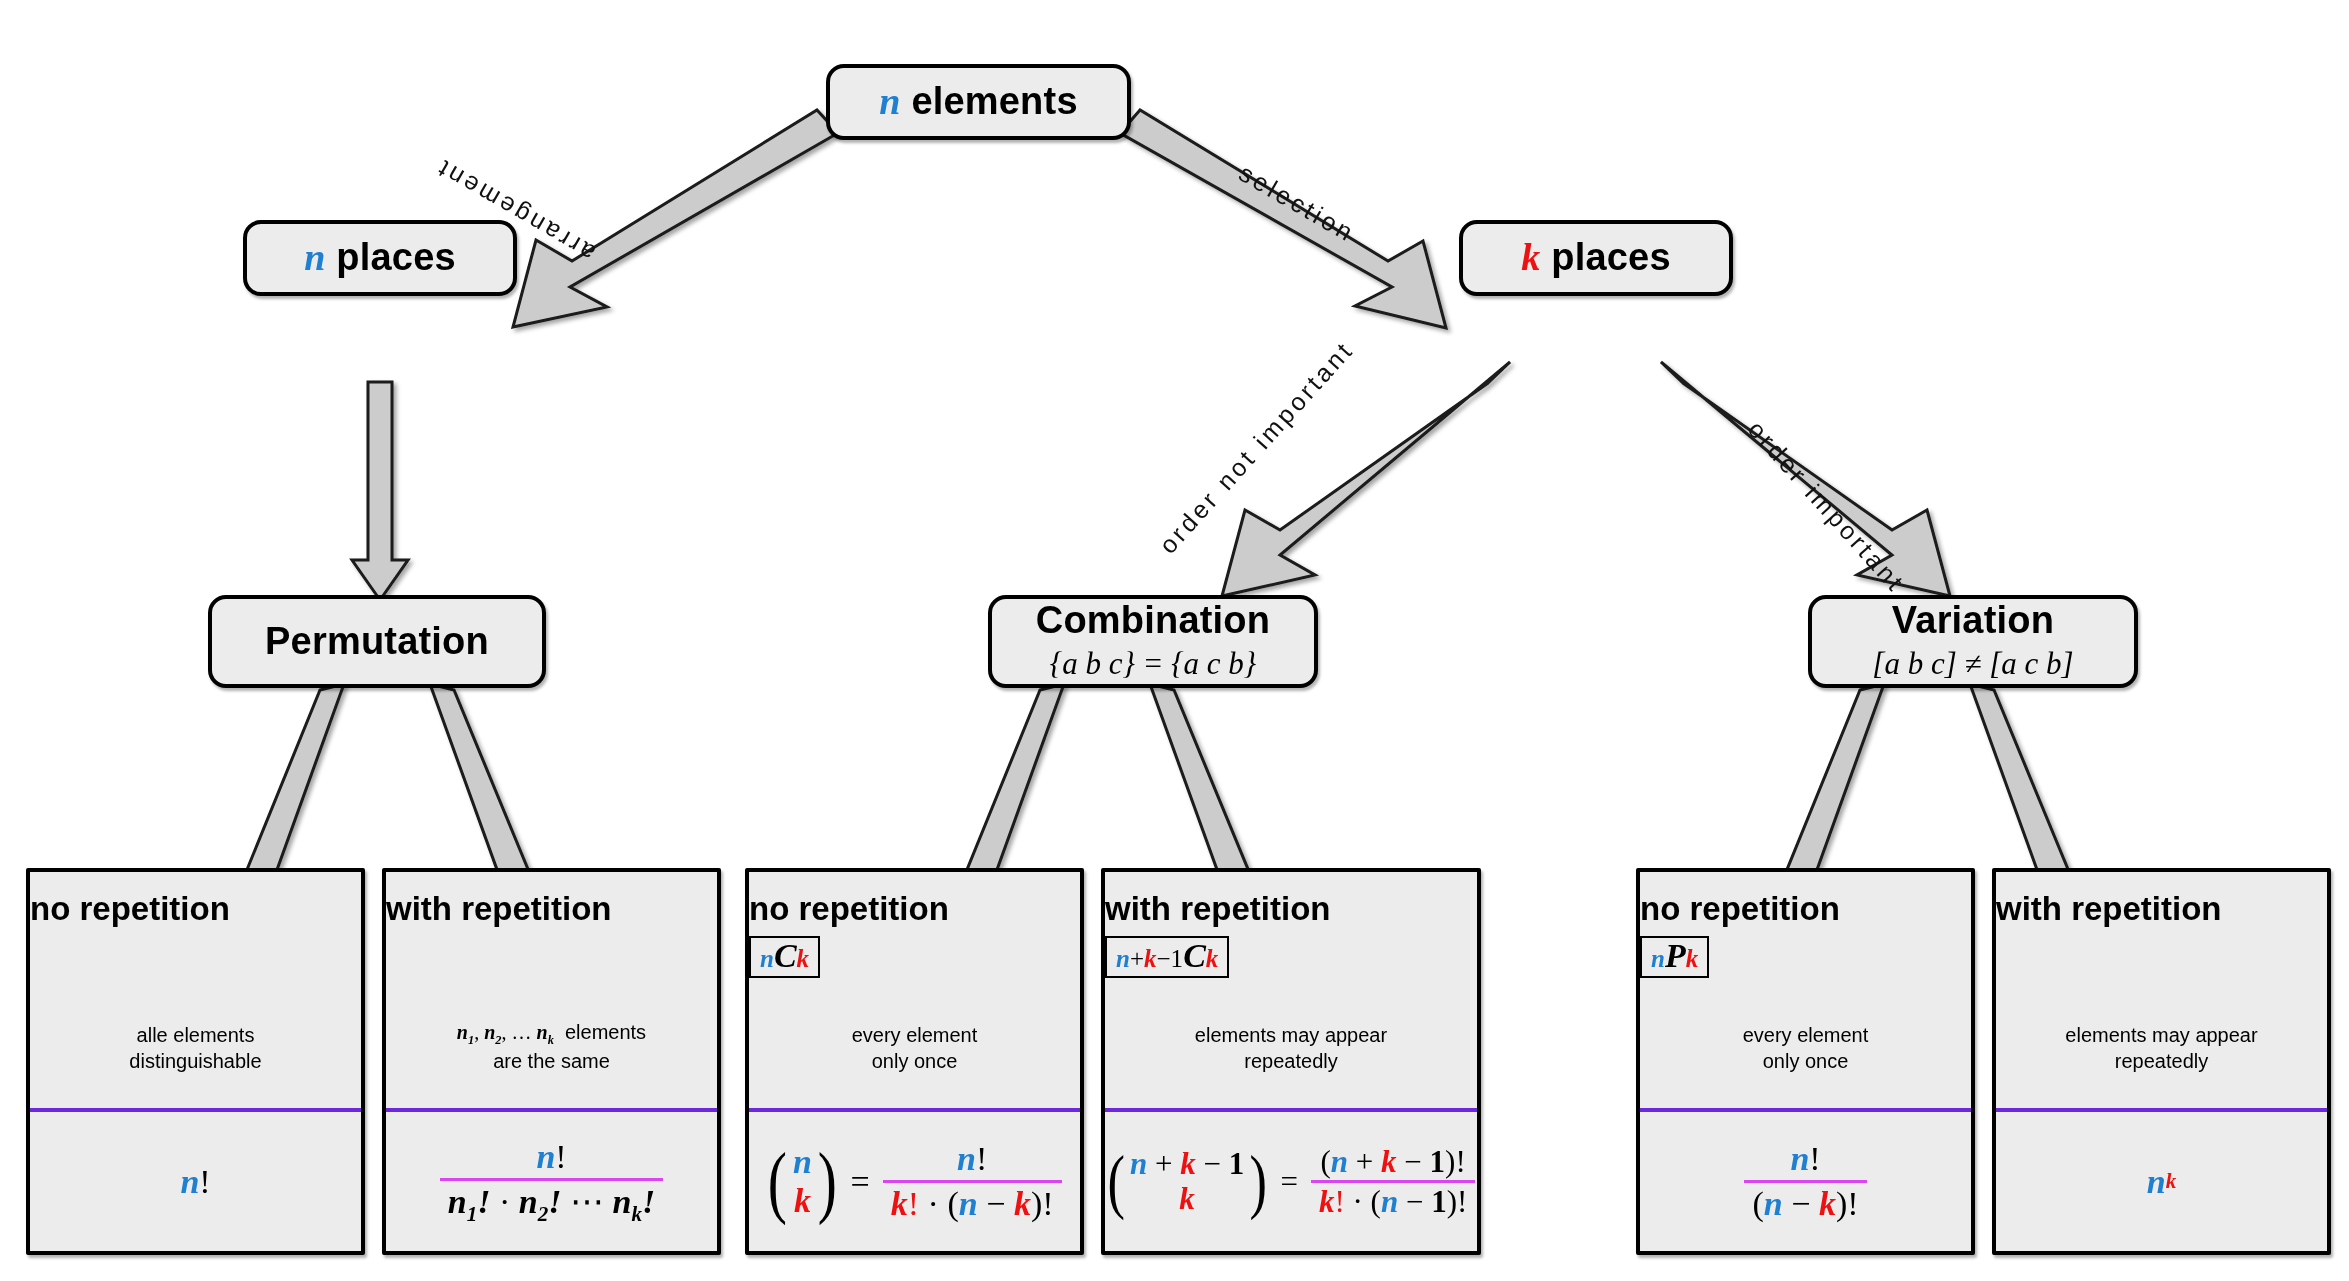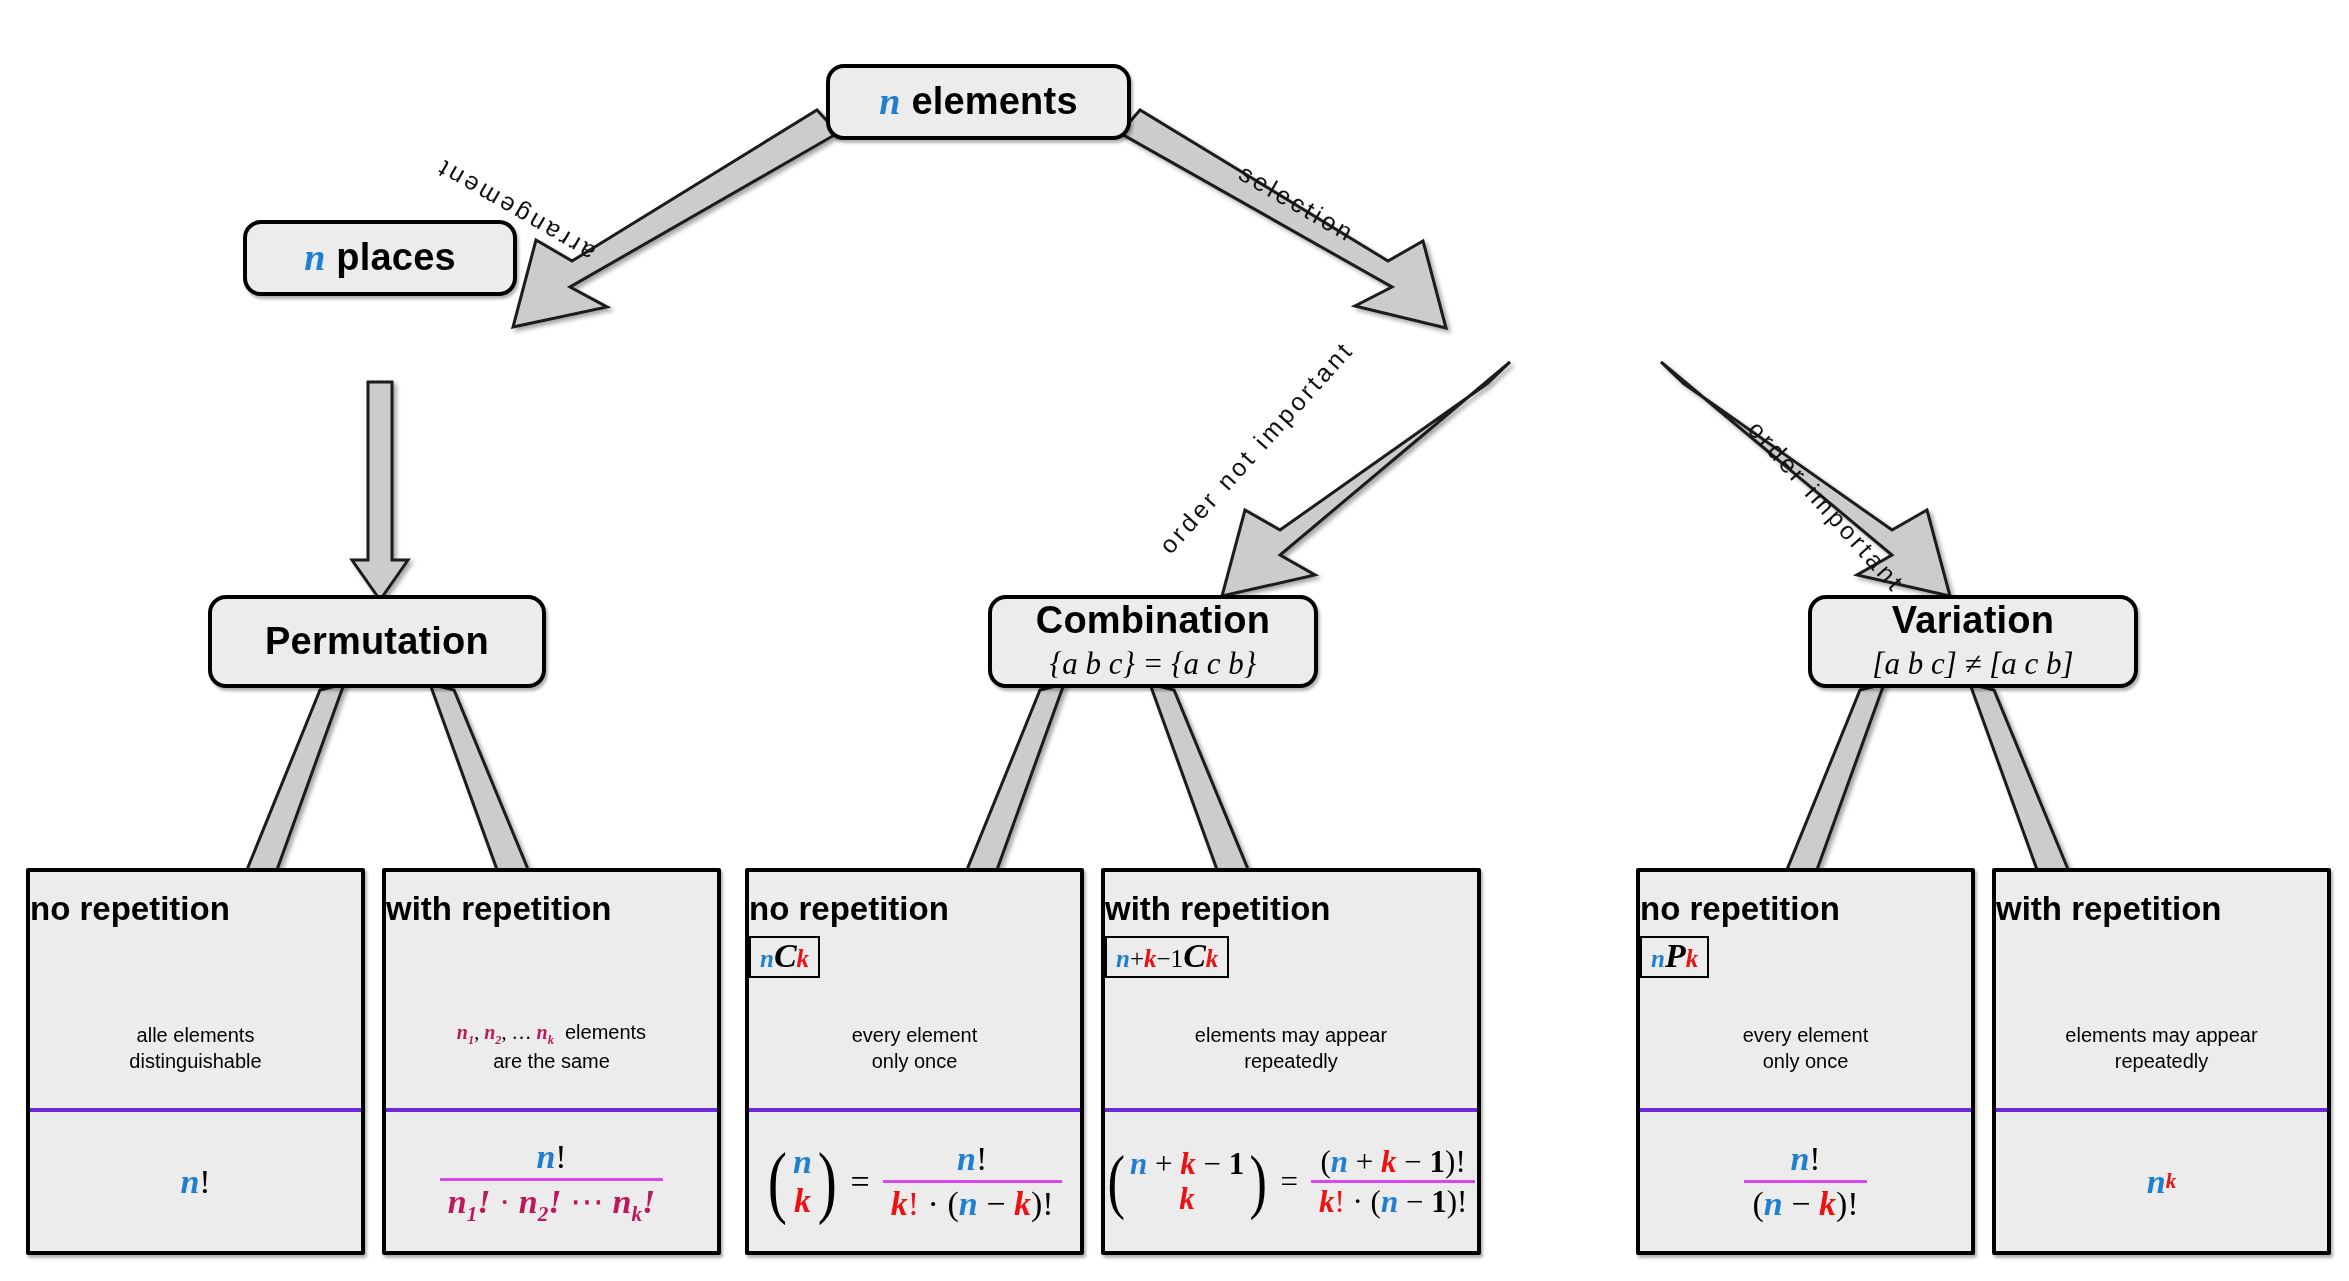--- a/index.html
+++ b/index.html
@@ -99,21 +99,21 @@
     flex:1 1 auto;
     display:flex;
     align-items:center;
     justify-content:center;
     font-size:34px;
   }
   .mi{font-family:"Liberation Serif", serif;font-style:italic;font-weight:bold;}
   .mn{font-family:"Liberation Serif", serif;font-style:normal;}
   .blue{color:#1f7fd0;}
   .red{color:#ee1111;}
-  .dgreen{color:#be185d;}
+  .dgreen{color:#000000;}
 
   sub.sml{font-size:.62em;font-style:italic;font-weight:bold;}
   sup.sml{font-size:.62em;font-style:italic;font-weight:bold;}
 
   
   .frac{display:inline-flex;flex-direction:column;align-items:center;vertical-align:middle;
         line-height:1.08;margin:0 3px;}
   .frac .num{padding:0 8px 2px 8px;}
   .frac .den{padding:2px 8px 0 8px;border-top:3px solid #d946ef;}
 
@@ -191,20 +191,26 @@
     </div>
   </div>
 
   <div class="node" style="left:243px;top:220px;width:274px;height:76px;">
     <div class="title">
       <span class="mi blue">n</span>
       <span>places</span>
     </div>
   </div>
 
+  <div class="node" style="left:1459px;top:220px;width:274px;height:76px;">
+    <div class="title">
+      <span class="mi red">k</span>
+      <span>places</span>
+    </div>
+  </div>
 
   <div class="node" style="left:208px;top:595px;width:338px;height:93px;">
     <div class="title">Permutation</div>
   </div>
 
   <div class="node" style="left:988px;top:595px;width:330px;height:93px;">
     <div class="title">Combination</div>
     <div class="sub">{a b c} = {a c b}</div>
   </div>
 

